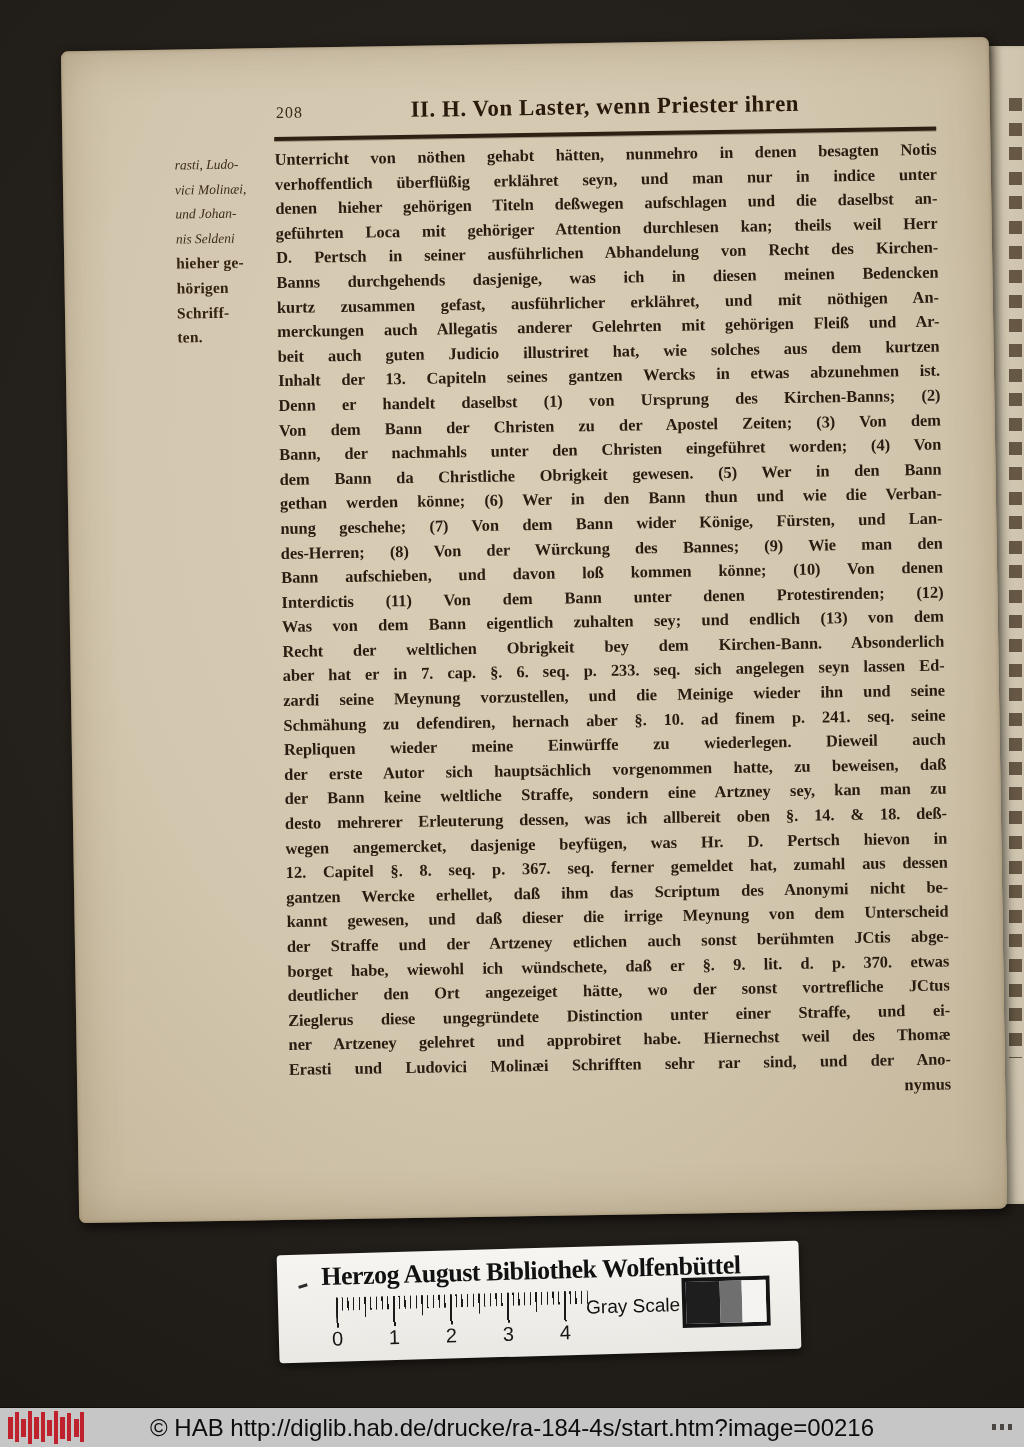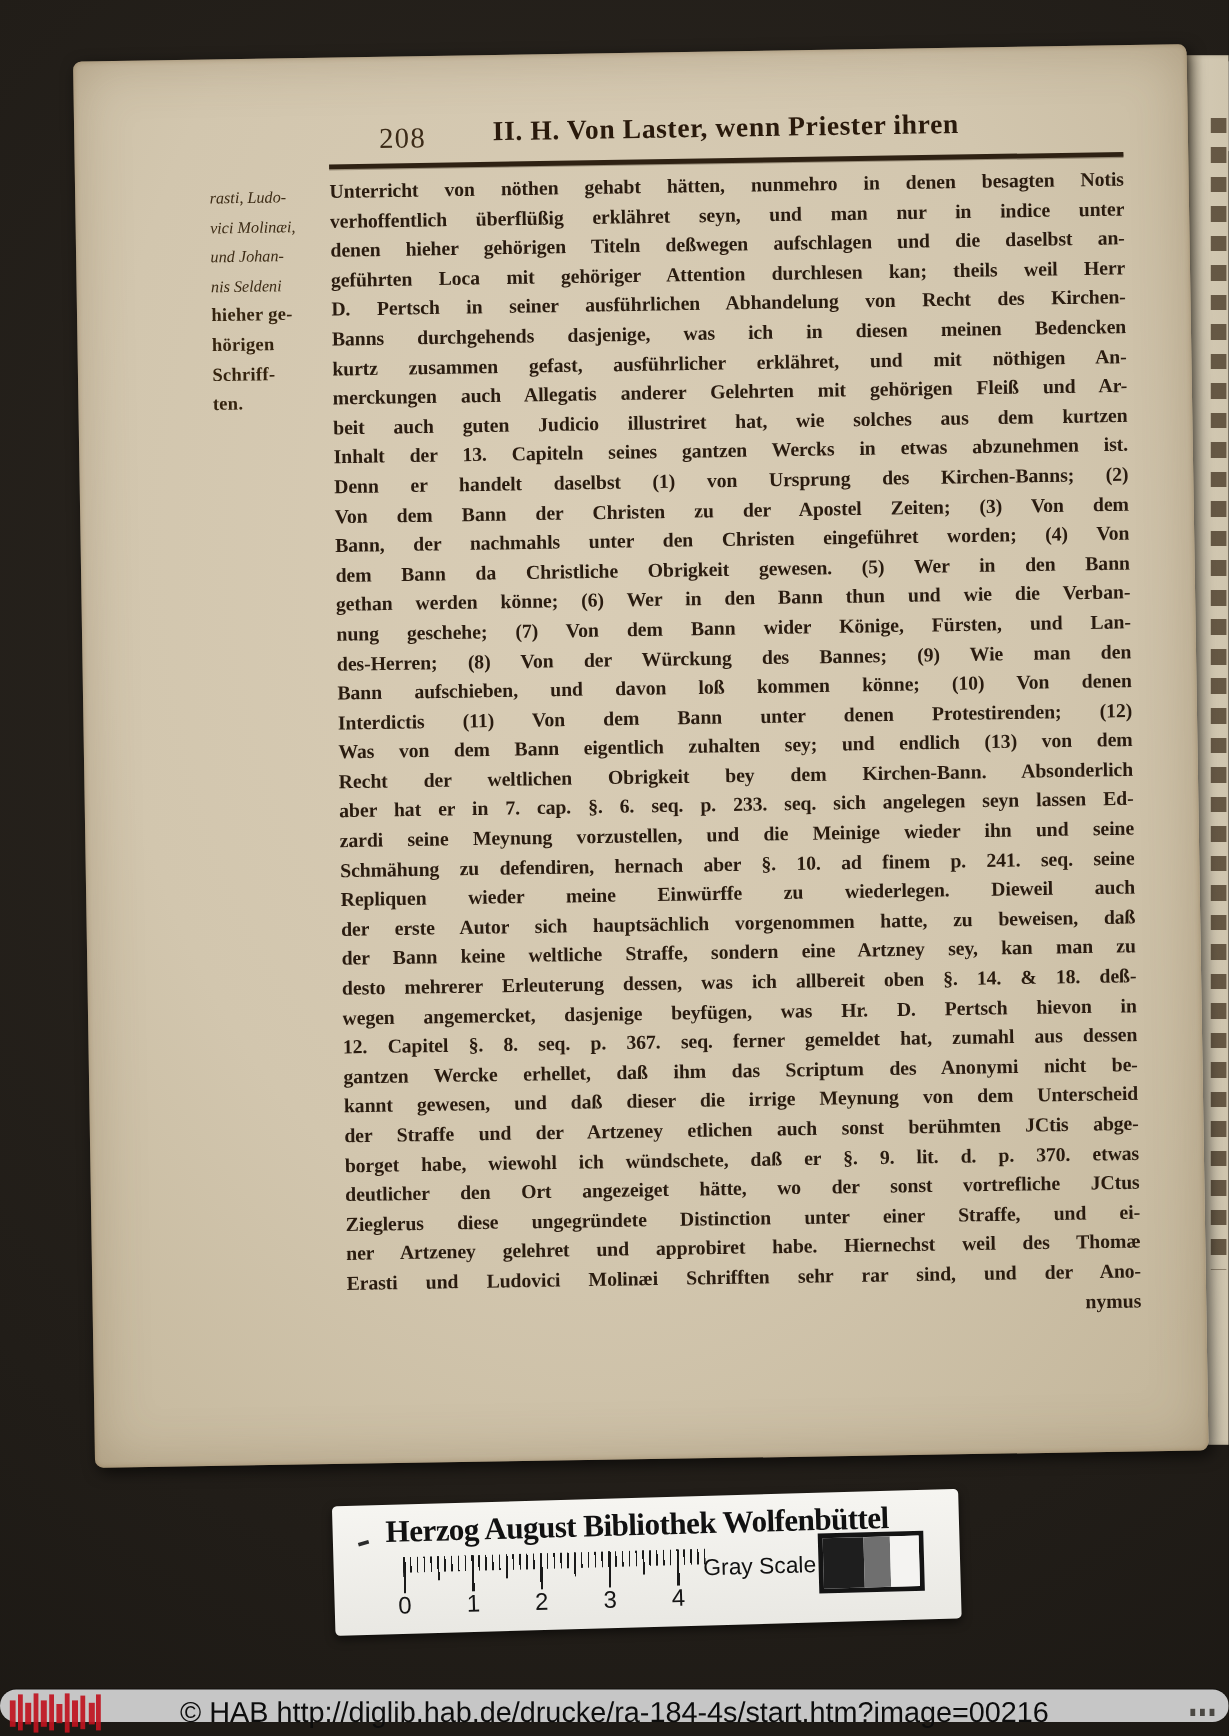--- a/index.html
+++ b/index.html
@@ -20,21 +20,21 @@
                filter:blur(.6px);}
 
   
   .page{position:absolute;left:70px;top:44px;width:928px;height:1172px;z-index:2;
         transform:rotate(-0.9deg);border-radius:7px;
         background:radial-gradient(ellipse at 45% 35%,#d9cdb6 0%,#d2c6ae 55%,#c5b89d 92%);
         box-shadow:inset 0 0 46px rgba(96,72,40,.28),inset 0 0 4px rgba(120,90,50,.4),3px 4px 12px rgba(0,0,0,.65);}
 
   .textcol{position:absolute;left:212px;top:48px;width:662px;color:#2a1c10;}
   .header-row{position:relative;height:38px;}
-  .pagenum{position:absolute;left:2px;top:8px;font-size:24px;color:#3c2b18;letter-spacing:1px;margin-left:40px;}
+  .pagenum{position:absolute;left:2px;top:8px;font-size:16px;color:#3c2b18;letter-spacing:1px;}
   .running-title{display:block;text-align:center;font-size:23px;font-weight:700;
                  letter-spacing:.5px;padding-top:3px;color:#2a1a0c;}
   .head-rule{height:4px;background:#2e2113;margin-top:3px;box-shadow:0 1px 0 rgba(46,33,19,.35);}
 
   .bodytext{margin-top:7px;}
   .bodyline{height:24.6px;line-height:24.6px;font-size:16.5px;font-weight:700;
             text-align:justify;text-align-last:justify;overflow:hidden;
             letter-spacing:-0.1px;white-space:normal;}
   .catchword-line{height:24.6px;line-height:24.6px;font-size:16.5px;font-weight:700;text-align:right;}
 
@@ -67,22 +67,22 @@
   .ruler-nums .num:nth-of-type(5){left:223px}
   .grayscale-label{position:absolute;left:308px;top:50px;font-family:"Liberation Sans",sans-serif;
                    font-size:19px;color:#111;white-space:nowrap;}
   .gs-patch{position:absolute;left:404px;top:34px;width:80px;height:42px;border:4px solid #141414;
             display:flex;background:#fff;}
   .gs-black{width:42%;background:#1e1e1e;}
   .gs-gray{width:28%;background:#6f6f6f;}
   .gs-white{width:30%;background:#f4f3f1;}
 
   
-  .strip{position:absolute;left:0;top:1408px;width:1024px;height:27px;background:#c6c6c6;z-index:4;
-         box-shadow:0 -1px 0 rgba(0,0,0,.4);border-radius:17px;}
+  .strip{position:absolute;left:0;top:1408px;width:1024px;height:39px;background:#c6c6c6;z-index:4;
+         box-shadow:0 -1px 0 rgba(0,0,0,.4);}
   .strip-text{position:absolute;left:0;right:0;top:0;height:39px;line-height:39px;text-align:center;
               font-family:"Liberation Sans",sans-serif;font-size:24px;color:#0d0d0d;letter-spacing:0;}
   .barcode{position:absolute;left:8px;top:3px;width:84px;height:33px;filter:blur(.4px);}
   .corner-mark{position:absolute;right:12px;top:16px;display:flex;gap:4px;}
   .corner-mark i{display:block;width:4px;height:6px;background:#4a4742;}
 </style>
 </head>
 <body>
 
 <div class="stage">

